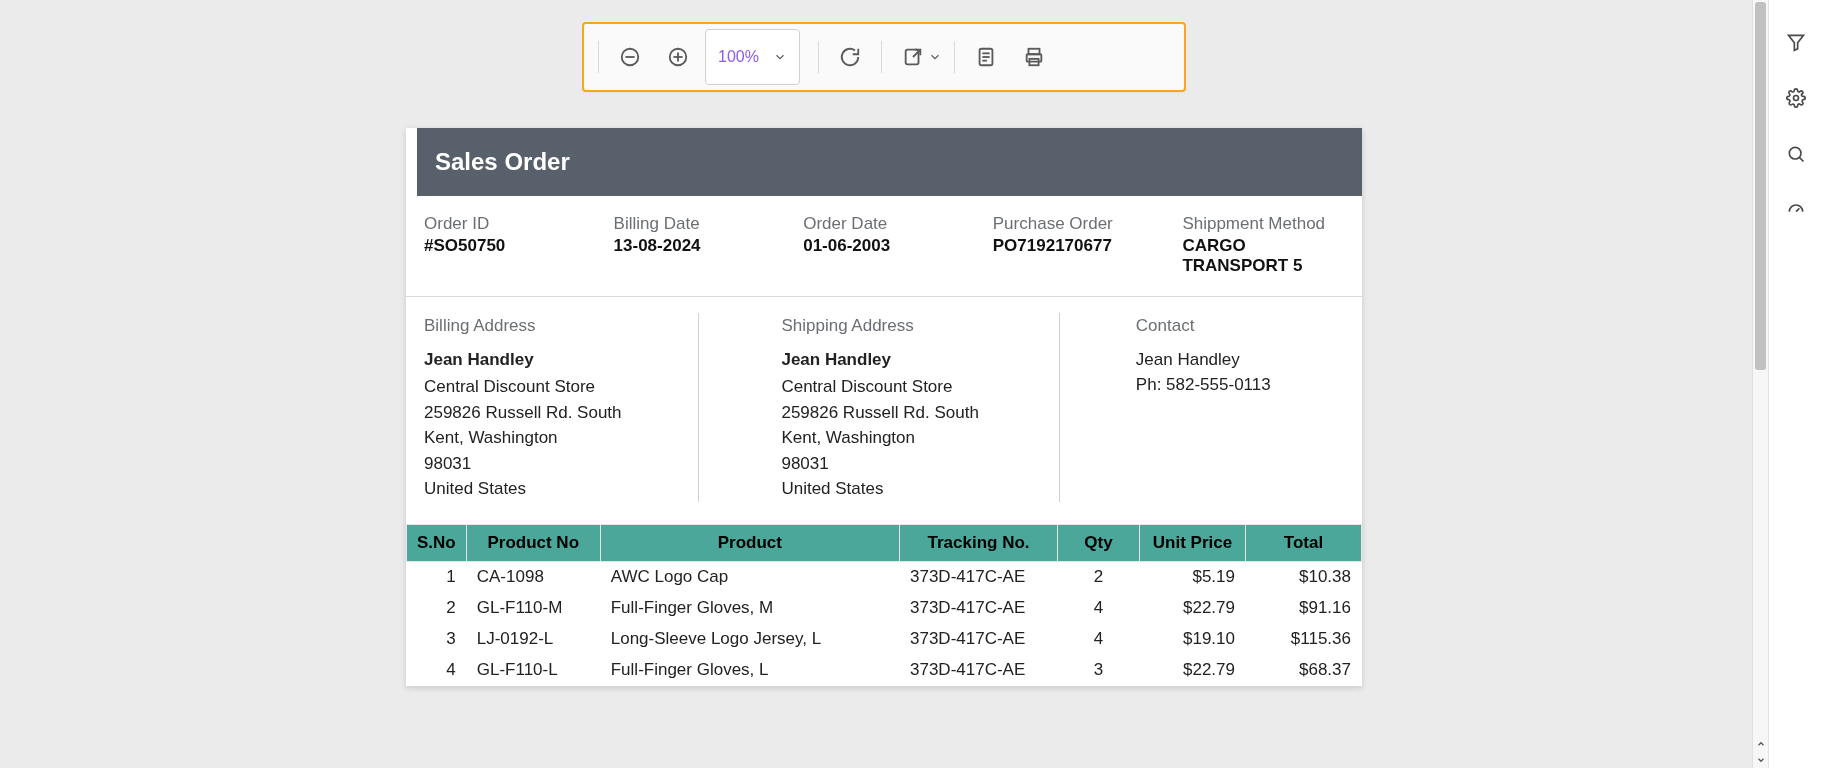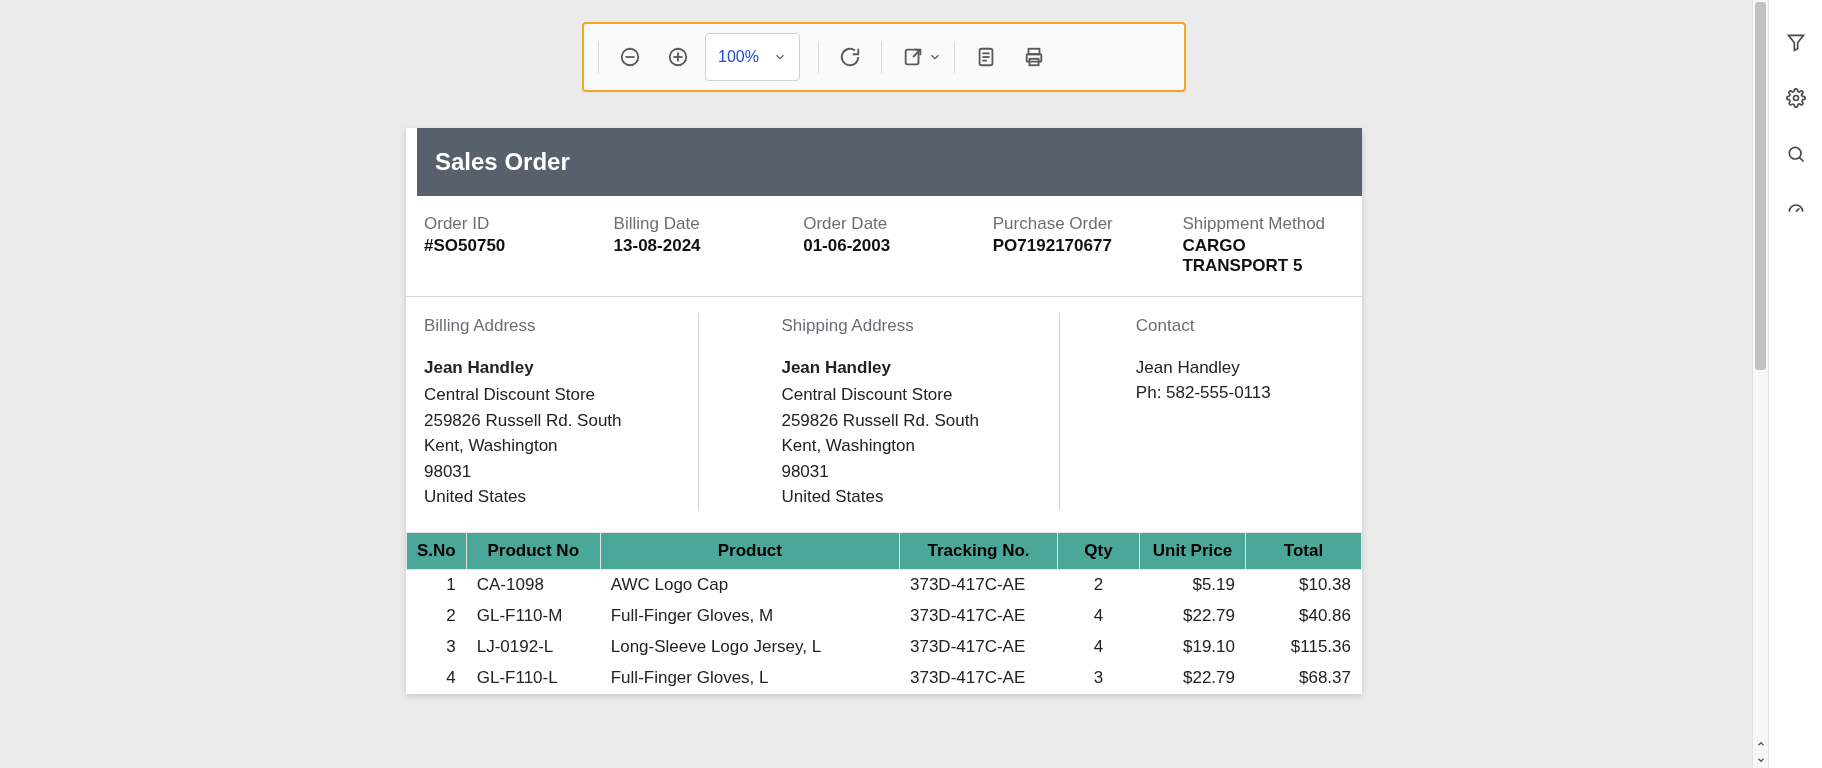--- a/index.html
+++ b/index.html
@@ -76,27 +76,27 @@
     cursor:pointer; color:#5a5a5a;
     border-radius:4px;
   }
   .tb-btn svg { width:22px; height:22px; stroke:#5a5a5a; }
   .tb-sep {
     width:1px; height:32px;
     background:#d9d9d9;
     margin: 0 10px;
   }
   .zoom-select {
-    height:48px;
+    height:56px;
     padding: 0 12px;
     background:#fff;
     border:1px solid #d0d0d0;
     border-radius:4px;
     display:flex; align-items:center;
-    font-size:16px; color:#1d4ed8;
+    font-size:16px; color:#8b5cf6;
     gap:14px;
     margin: 0 8px 0 6px;
     cursor:pointer;
   }
   .zoom-select svg { width:14px; height:14px; stroke:#5a5a5a; }
   .export-group { display:flex; align-items:center; }
   .export-group .chev { width:18px; margin-left:-8px; }
   .export-group .chev svg { width:14px; height:14px; }
   
   .page {
@@ -132,21 +132,21 @@
   }
   .addr-col {
     flex: 1.1;
     font-size:17px;
     color:#222;
     line-height:1.5;
   }
   .addr-col.billing { padding-right:20px; border-right:1px solid #d0d0d0; }
   .addr-col.shipping { padding-left:82px; padding-right:23px; border-right:1px solid #d0d0d0; }
   .addr-col.contact { flex:0.9; padding-left:76px; }
-  .addr-title { color:#6b6f73; font-size:17px; margin-bottom:16px; }
+  .addr-title { color:#6b6f73; font-size:17px; margin-bottom:8px; }
   .addr-name { font-weight:700; font-size:17px; margin-bottom:2px; }
   
   table.items {
     width: calc(100% - 0px);
     border-collapse:collapse;
     margin: 0 0px;
   }
   table.items th {
     background:#4aa79a;
     color:#000000;
@@ -311,21 +311,21 @@
             <td class="num">$5.19</td>
             <td class="num">$10.38</td>
           </tr>
           <tr>
             <td class="num">2</td>
             <td class="">GL-F110-M</td>
             <td class="">Full-Finger Gloves, M</td>
             <td class="">373D-417C-AE</td>
             <td class="ctr">4</td>
             <td class="num">$22.79</td>
-            <td class="num">$40.86</td>
+            <td class="num">$91.16</td>
           </tr>
           <tr>
             <td class="num">3</td>
             <td class="">LJ-0192-L</td>
             <td class="">Long-Sleeve Logo Jersey, L</td>
             <td class="">373D-417C-AE</td>
             <td class="ctr">4</td>
             <td class="num">$19.10</td>
             <td class="num">$115.36</td>
           </tr>

